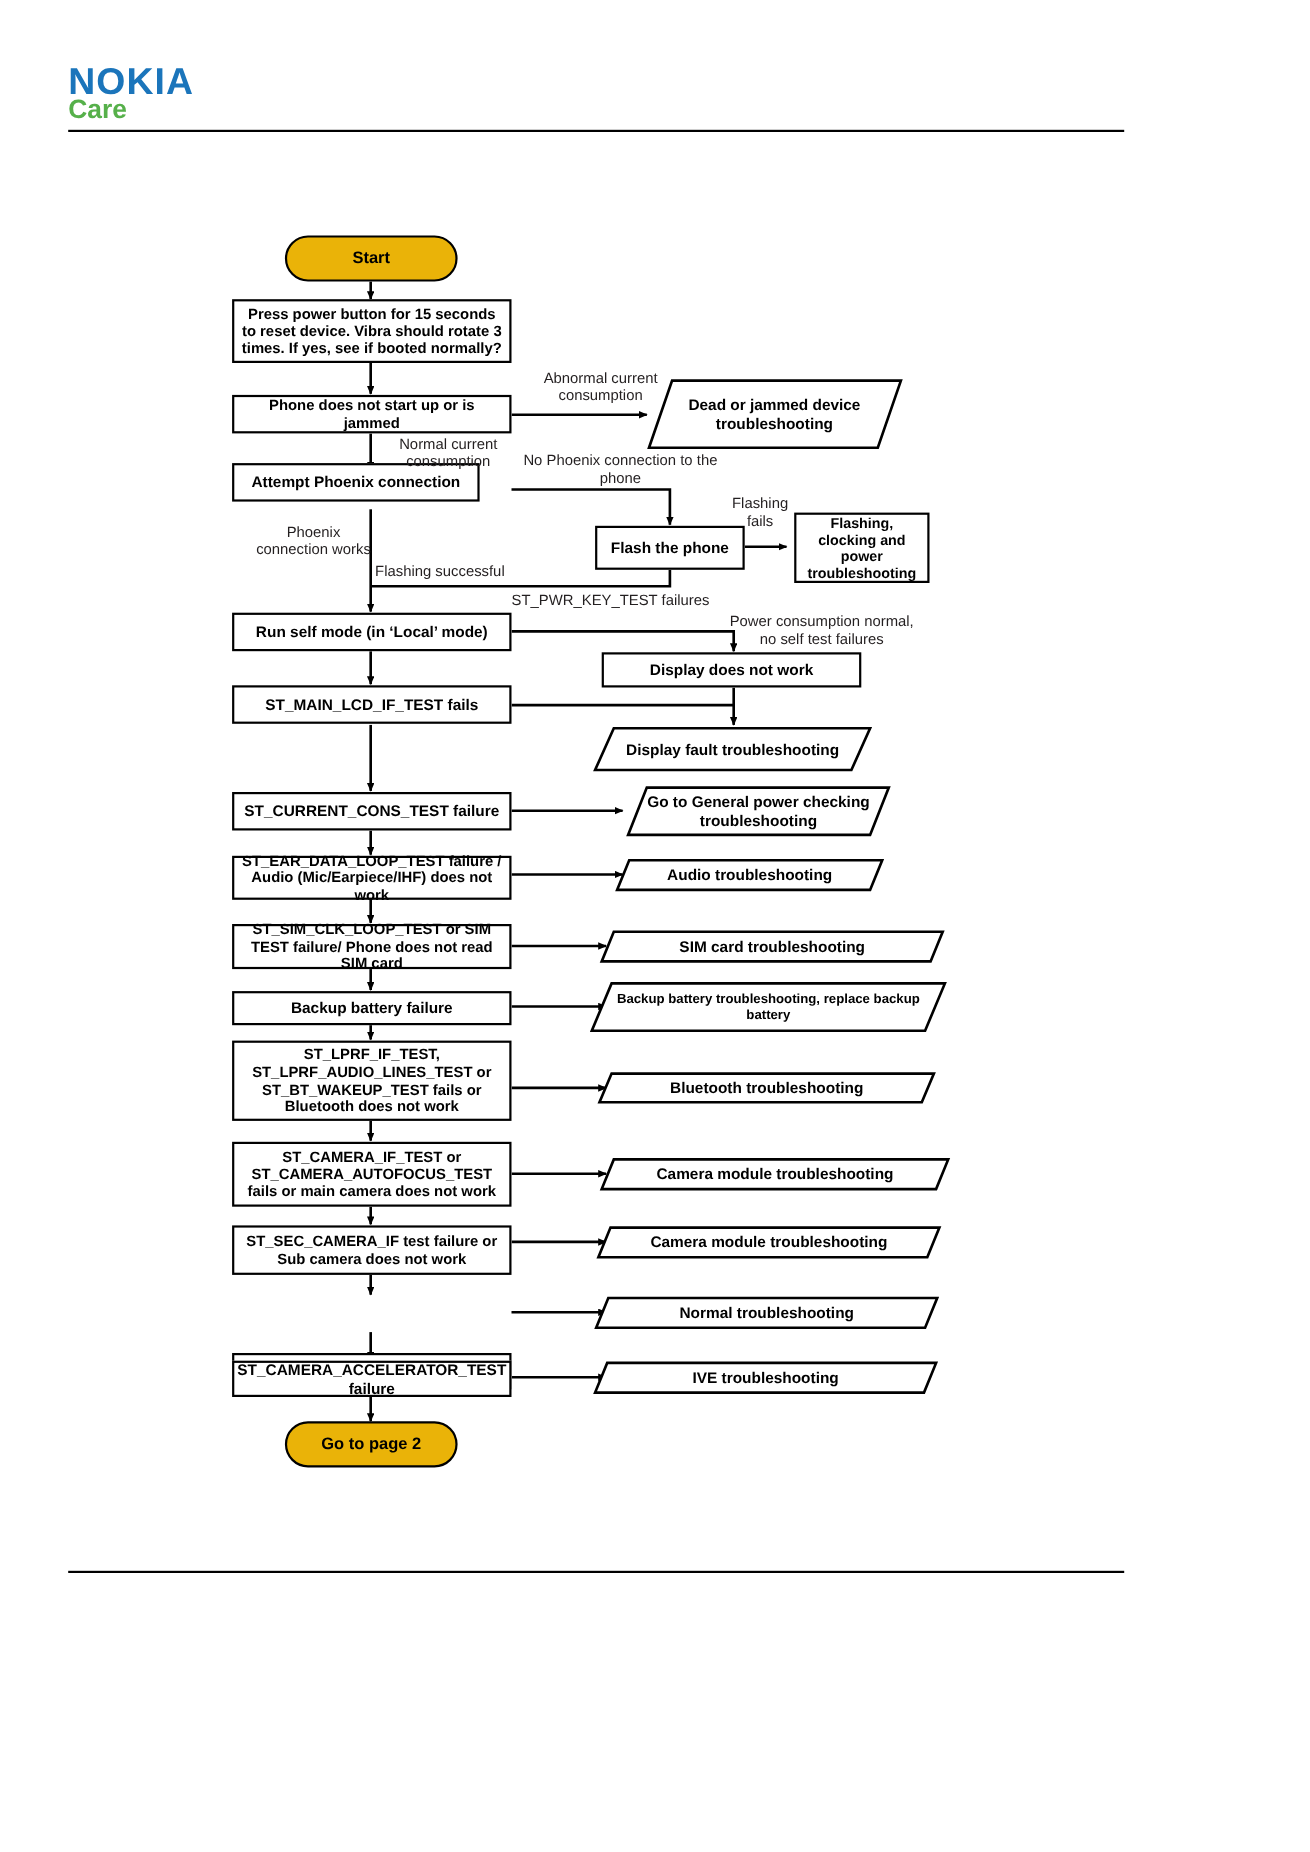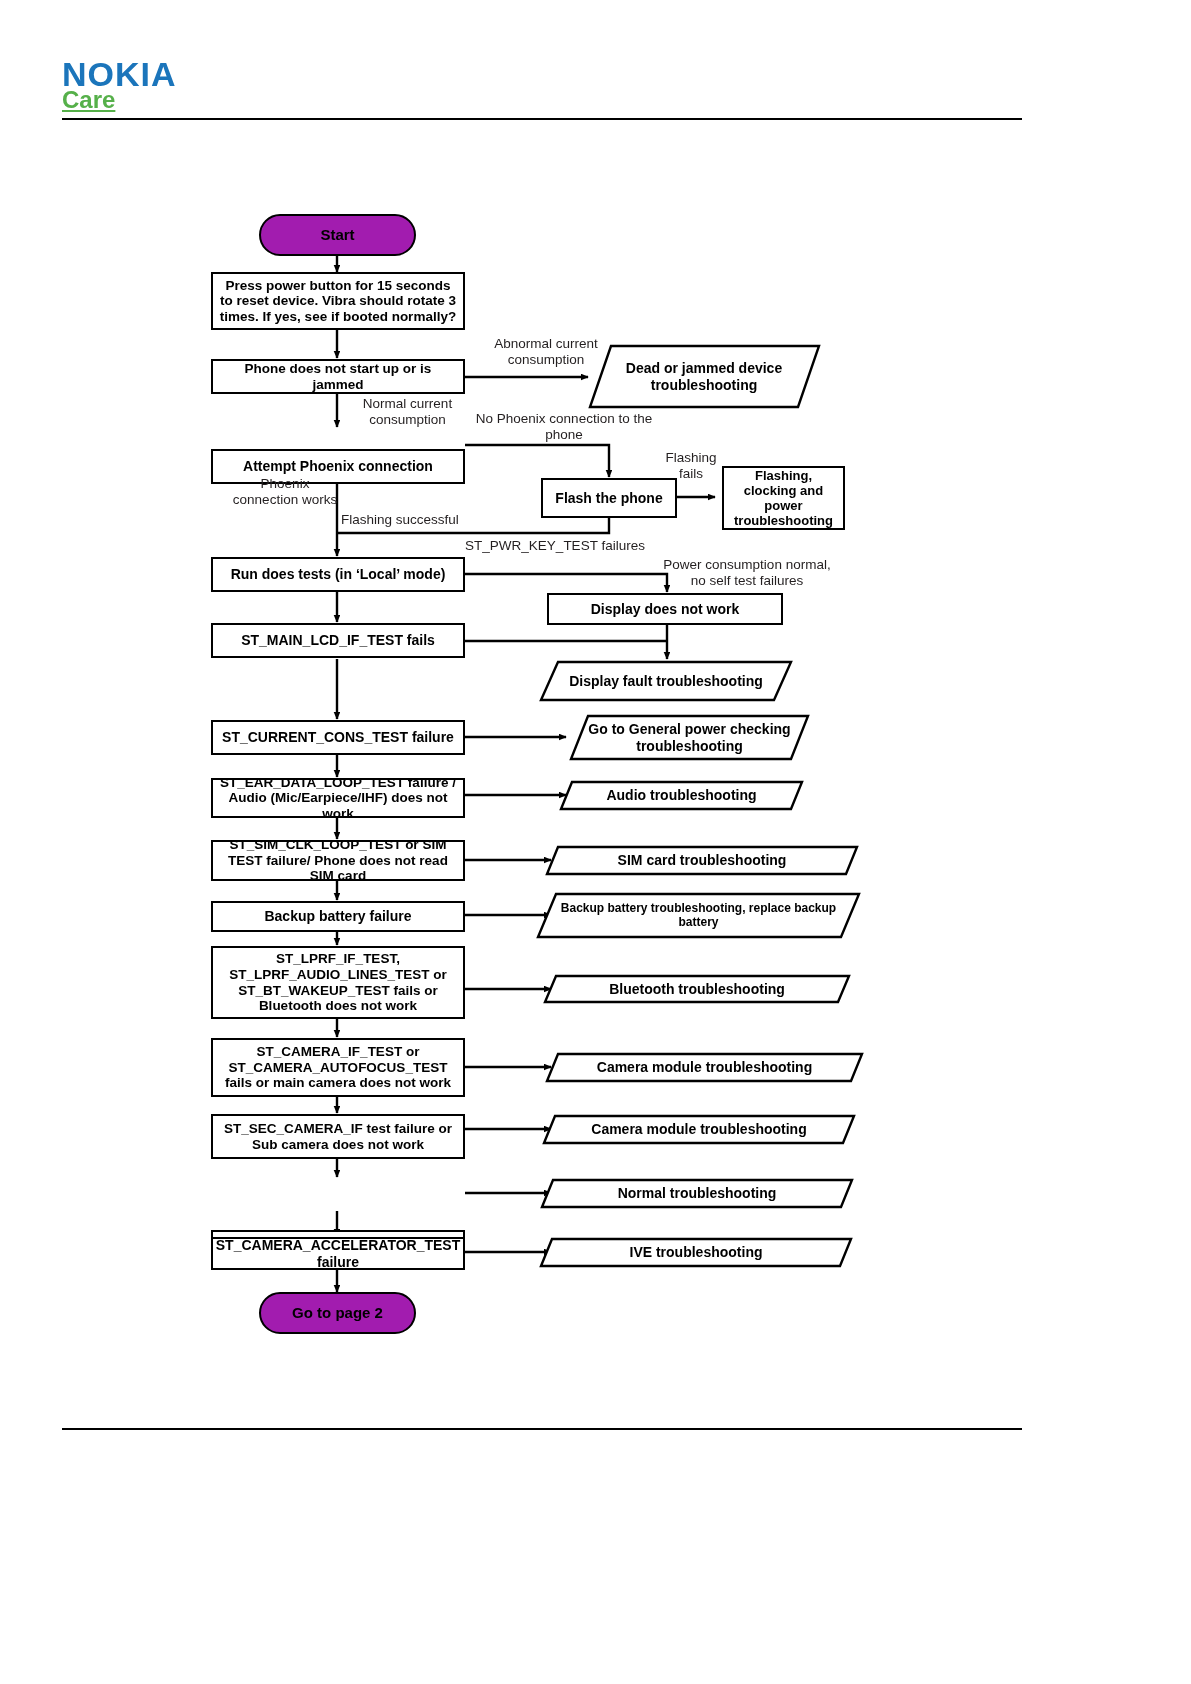--- a/index.html
+++ b/index.html
@@ -12,21 +12,21 @@
   .logo-nokia{
     position:absolute;left:62px;top:57px;
     font-family:"Liberation Sans", sans-serif;
     font-size:34px;font-weight:bold;letter-spacing:1px;
     color:#1b75bb;line-height:1;
   }
   .logo-care{
     position:absolute;left:62px;top:88px;
     font-family:"Liberation Sans", sans-serif;
     font-size:24px;font-weight:bold;letter-spacing:0px;
-    color:#56b04a;line-height:1;text-decoration:underline;
+    color:#56b04a;line-height:1;
   }
   .rule-top{position:absolute;left:62px;top:118px;width:960px;height:2px;background:#000;}
   .rule-bottom{position:absolute;left:62px;top:1428px;width:960px;height:2px;background:#000;}
 
   
   .chart{position:absolute;left:0;top:0;width:1191px;height:1684px;}
   .chart svg{position:absolute;left:0;top:0;}
 
   
   .node{
@@ -35,21 +35,21 @@
     text-align:center;line-height:1.16;
     font-family:"Liberation Sans", sans-serif;
   }
   .node span{display:block;padding:0 6px;}
   .rect{
     border:2.2px solid #000;background:#fff;
     font-weight:bold;
     text-align:center;
   }
   .term{
-    border:2.6px solid #000;background:#a21caf;border-radius:26px;
+    border:2.6px solid #000;background:#eab308;border-radius:26px;
     font-weight:bold;
   }
   
   .para-text{
     position:absolute;display:flex;align-items:center;justify-content:center;
     text-align:center;font-weight:bold;line-height:1.16;
     font-family:"Liberation Sans", sans-serif;
     pointer-events:none;
   }
   
@@ -177,34 +177,34 @@
 </div>
 
 <div class="node rect" style="left:211px;top:272px;width:254px;height:58px;font-size:13.5px;">
   <span>Press power button for 15 seconds to reset device. Vibra should rotate 3 times. If yes, see if booted normally?</span>
 </div>
 
 <div class="node rect" style="left:211px;top:359px;width:254px;height:35px;font-size:13.5px;">
   <span>Phone does not start up or is jammed</span>
 </div>
 
-<div class="node rect" style="left:211px;top:449px;width:254px;height:35px;font-size:14px;">
+<div class="node rect" style="left:211px;top:421px;width:225px;height:35px;font-size:14px;">
   <span>Attempt Phoenix connection</span>
 </div>
 
 <div class="node rect" style="left:541px;top:478px;width:136px;height:40px;font-size:14px;">
   <span>Flash the phone</span>
 </div>
 
 <div class="node rect" style="left:722px;top:466px;width:123px;height:64px;font-size:13px;">
   <span>Flashing, clocking and power troubleshooting</span>
 </div>
 
 <div class="node rect" style="left:211px;top:557px;width:254px;height:35px;font-size:14px;">
-  <span>Run does tests (in ‘Local’ mode)</span>
+  <span>Run self mode (in ‘Local’ mode)</span>
 </div>
 
 <div class="node rect" style="left:547px;top:593px;width:236px;height:32px;font-size:14px;">
   <span>Display does not work</span>
 </div>
 
 <div class="node rect" style="left:211px;top:623px;width:254px;height:35px;font-size:14px;">
   <span>ST_MAIN_LCD_IF_TEST fails</span>
 </div>
 

